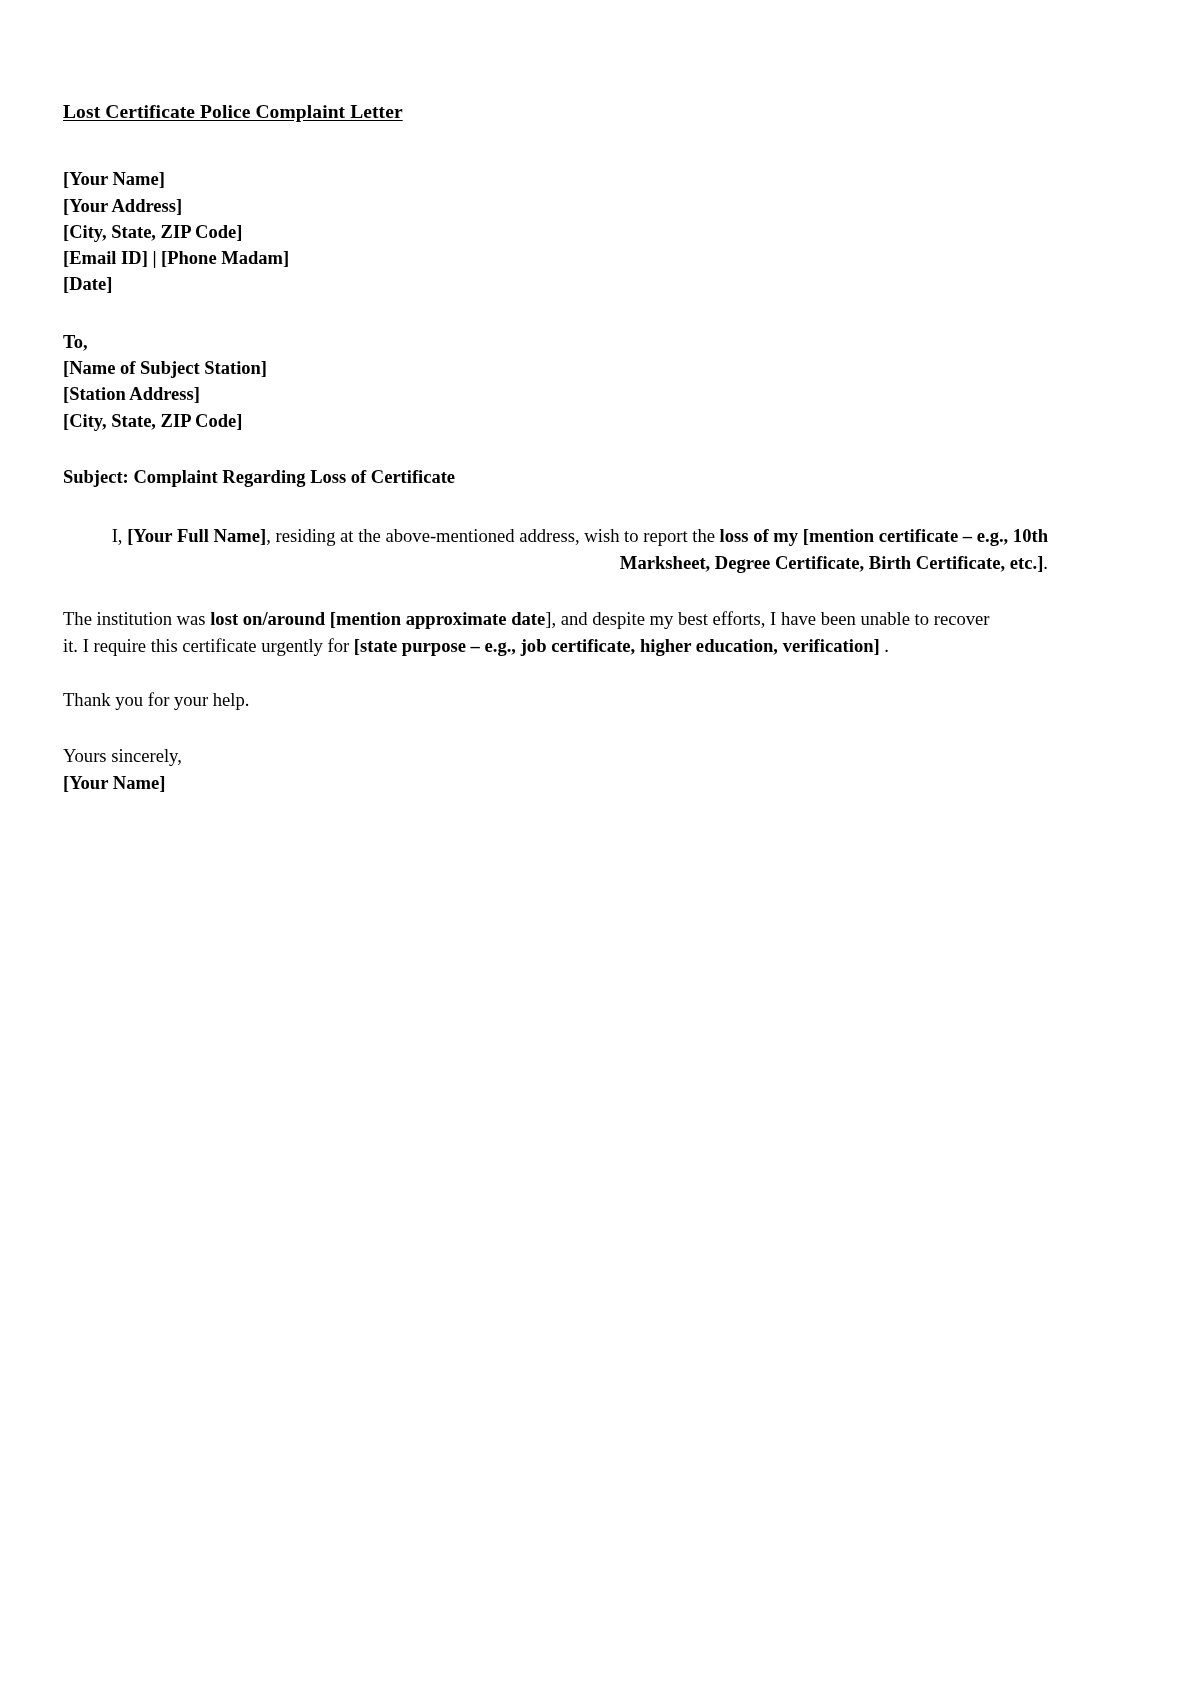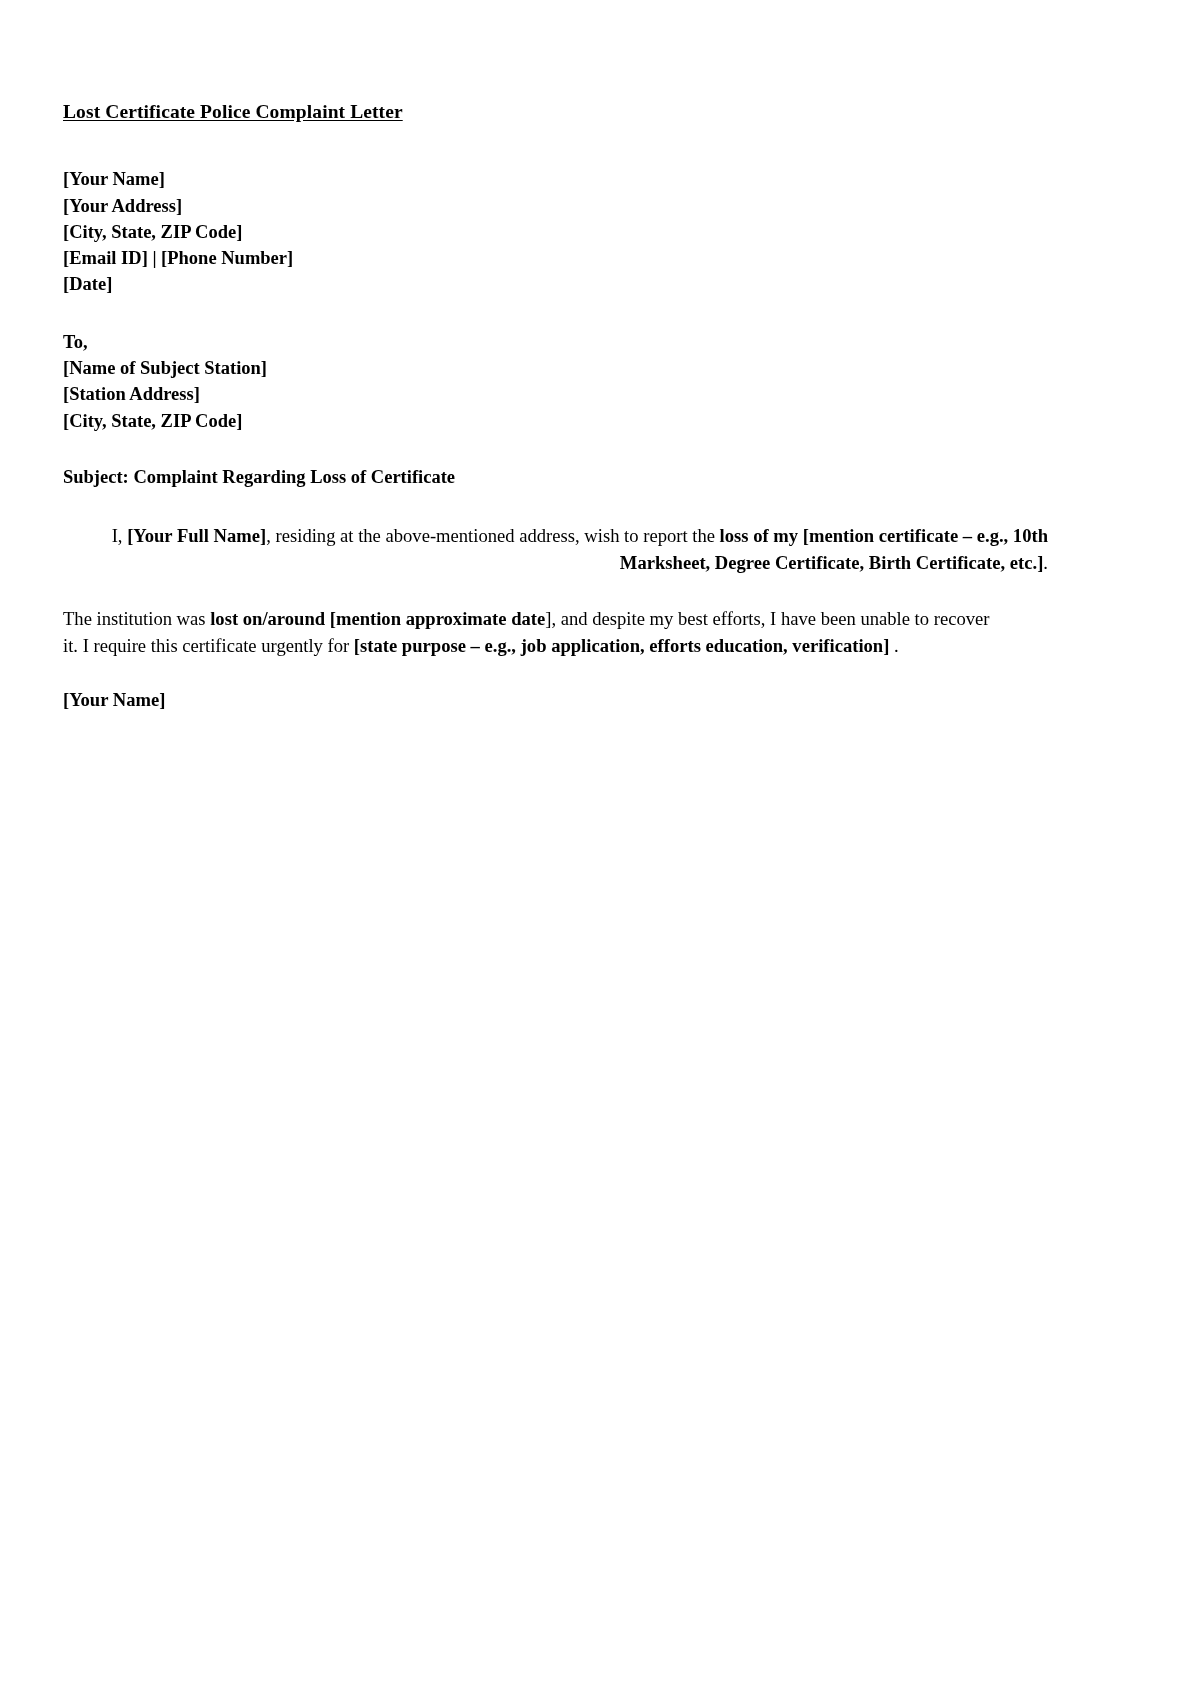--- a/index.html
+++ b/index.html
@@ -104,38 +104,40 @@
 
 <div class="page">
   <div class="content">
 
     <div class="doc-title">Lost Certificate Police Complaint Letter</div>
 
     <div class="block">
       <span class="line bold">[Your Name]</span>
       <span class="line bold">[Your Address]</span>
       <span class="line bold">[City, State, ZIP Code]</span>
-      <span class="line bold">[Email ID] | [Phone Number]</span>
+      <span class="line bold">[Email ID] | [Phone Madam]</span>
       <span class="line bold">[Date]</span>
     </div>
 
     <div class="block">
       <span class="line regular">To,</span>
       <span class="line bold">[Name of Subject Station]</span>
       <span class="line bold">[Station Address]</span>
       <span class="line bold">[City, State, ZIP Code]</span>
     </div>
 
     <div class="subject">Subject: Complaint Regarding Loss of Certificate</div>
 
 
     <p class="para para-wide"><span>I, </span><b>[Your Full Name]</b><span>, residing at the above-mentioned address, wish to report the </span><b>loss of my [mention certificate – e.g., 10th Marksheet, Degree Certificate, Birth Certificate, etc.]</b><span>.</span></p>
 
-    <p class="para para-narrow tight"><span>The institution was </span><b>lost on/around [mention approximate date</b><span>], and despite my best efforts, I have been unable to recover it. I require this certificate urgently for </span><b>[state purpose – e.g., job application, efforts education, verification]</b><span> .</span></p>
+    <p class="para para-narrow tight"><span>The institution was </span><b>lost on/around [mention approximate date</b><span>], and despite my best efforts, I have been unable to recover it. I require this certificate urgently for </span><b>[state purpose – e.g., job certificate, higher education, verification]</b><span> .</span></p>
 
 
+    <p class="para">Thank you for your help.</p>
 
     <div class="closing">
+      <span class="line">Yours sincerely,</span>
       <span class="line sign-name">[Your Name]</span>
     </div>
 
   </div>
 </div>
 
 </body></html>

